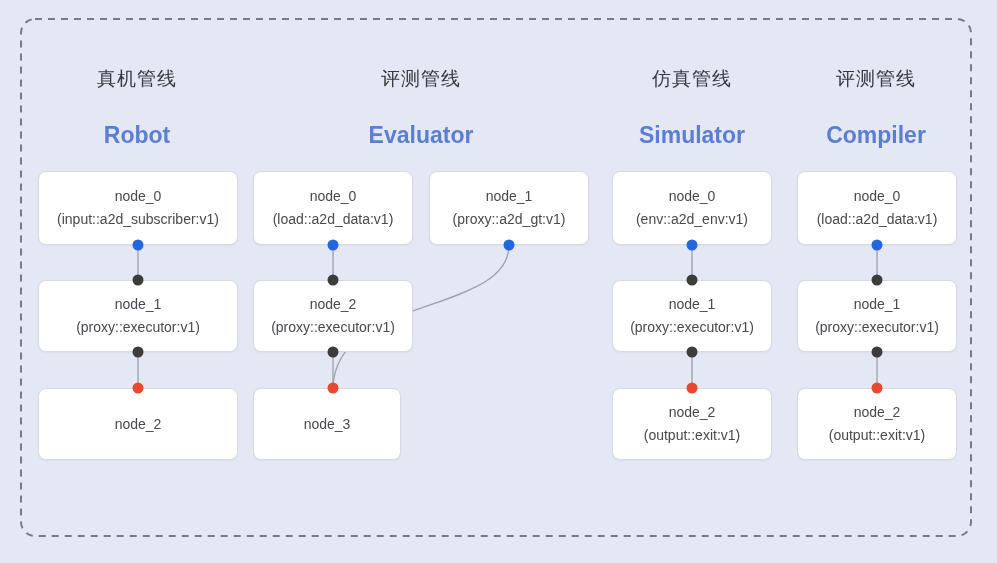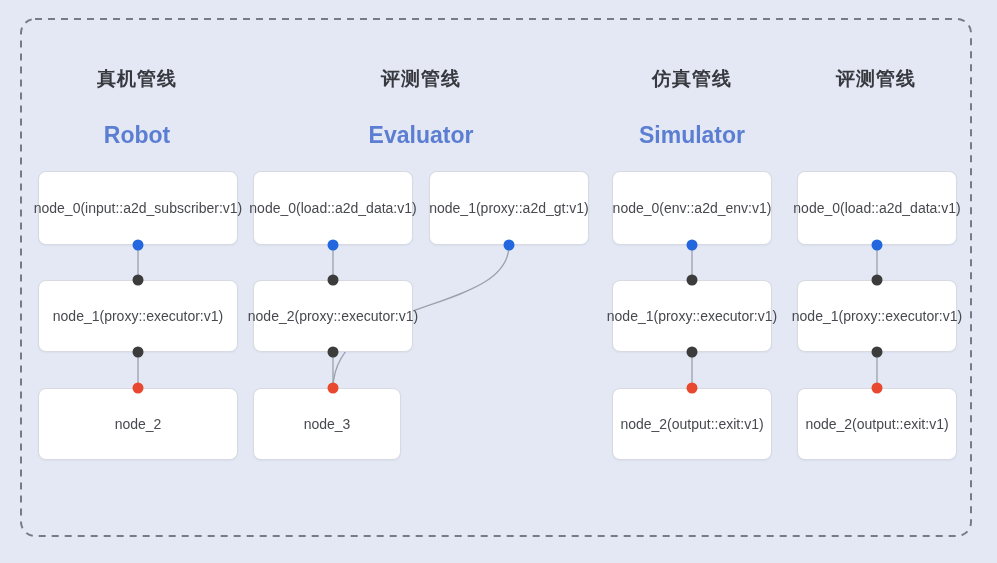--- a/index.html
+++ b/index.html
@@ -16,33 +16,33 @@
     --dot-red:#e8482f;
   }
   *{margin:0;padding:0;box-sizing:border-box;}
   body{font-family:"Liberation Sans","DejaVu Sans",sans-serif;background:var(--bg);}
   .stage{position:relative;width:997px;height:563px;background:var(--bg);overflow:hidden;}
   .layer-svg{position:absolute;left:0;top:0;width:997px;height:563px;z-index:1;}
   .frame-rect{fill:none;stroke:var(--frame);stroke-width:2;}
   .edge{fill:none;stroke:var(--edge);stroke-width:1.3;}
   .pipeline-title{
     position:absolute;z-index:2;transform:translateX(-50%);
-    font-size:19px;font-weight:bold;color:var(--title);letter-spacing:1px;white-space:nowrap;
+    font-size:19px;font-weight:normal;color:var(--title);letter-spacing:1px;white-space:nowrap;
   }
   .pipeline-subtitle{
     position:absolute;z-index:2;transform:translateX(-50%);
     font-size:23px;font-weight:700;color:var(--subtitle);white-space:nowrap;
   }
   .node{
     position:absolute;z-index:2;
     background:var(--node-bg);
     border:1px solid var(--node-border);
     border-radius:8px;
     box-shadow:0 1px 2px rgba(70,85,120,0.06);
-    display:flex;align-items:center;justify-content:center;
+    display:flex;flex-direction:column;align-items:center;justify-content:center;
     color:var(--node-text);font-size:14px;line-height:23px;text-align:center;
   }
   .dot{
     position:absolute;z-index:3;width:11px;height:11px;border-radius:50%;
     transform:translate(-50%,-50%);
   }
   .dot.blue{background:var(--dot-blue);}
   .dot.dark{background:var(--dot-dark);}
   .dot.red{background:var(--dot-red);}
 </style>
@@ -71,20 +71,21 @@
   <div class="pipeline-title" style="left:137px;top:66px">真机管线</div>
   <div class="pipeline-subtitle" style="left:137px;top:122px">Robot</div>
 
   <div class="pipeline-title" style="left:421px;top:66px">评测管线</div>
   <div class="pipeline-subtitle" style="left:421px;top:122px">Evaluator</div>
 
   <div class="pipeline-title" style="left:692px;top:66px">仿真管线</div>
   <div class="pipeline-subtitle" style="left:692px;top:122px">Simulator</div>
 
   <div class="pipeline-title" style="left:876px;top:66px">评测管线</div>
+  <div class="pipeline-subtitle" style="left:876px;top:122px">Compiler</div>
 
   <div class="node" style="left:38px;top:171px;width:200px;height:74px">
     <div>node_0</div>
     <div>(input::a2d_subscriber:v1)</div>
   </div>
   <div class="node" style="left:38px;top:280px;width:200px;height:72px">
     <div>node_1</div>
     <div>(proxy::executor:v1)</div>
   </div>
   <div class="node" style="left:38px;top:388px;width:200px;height:72px">

